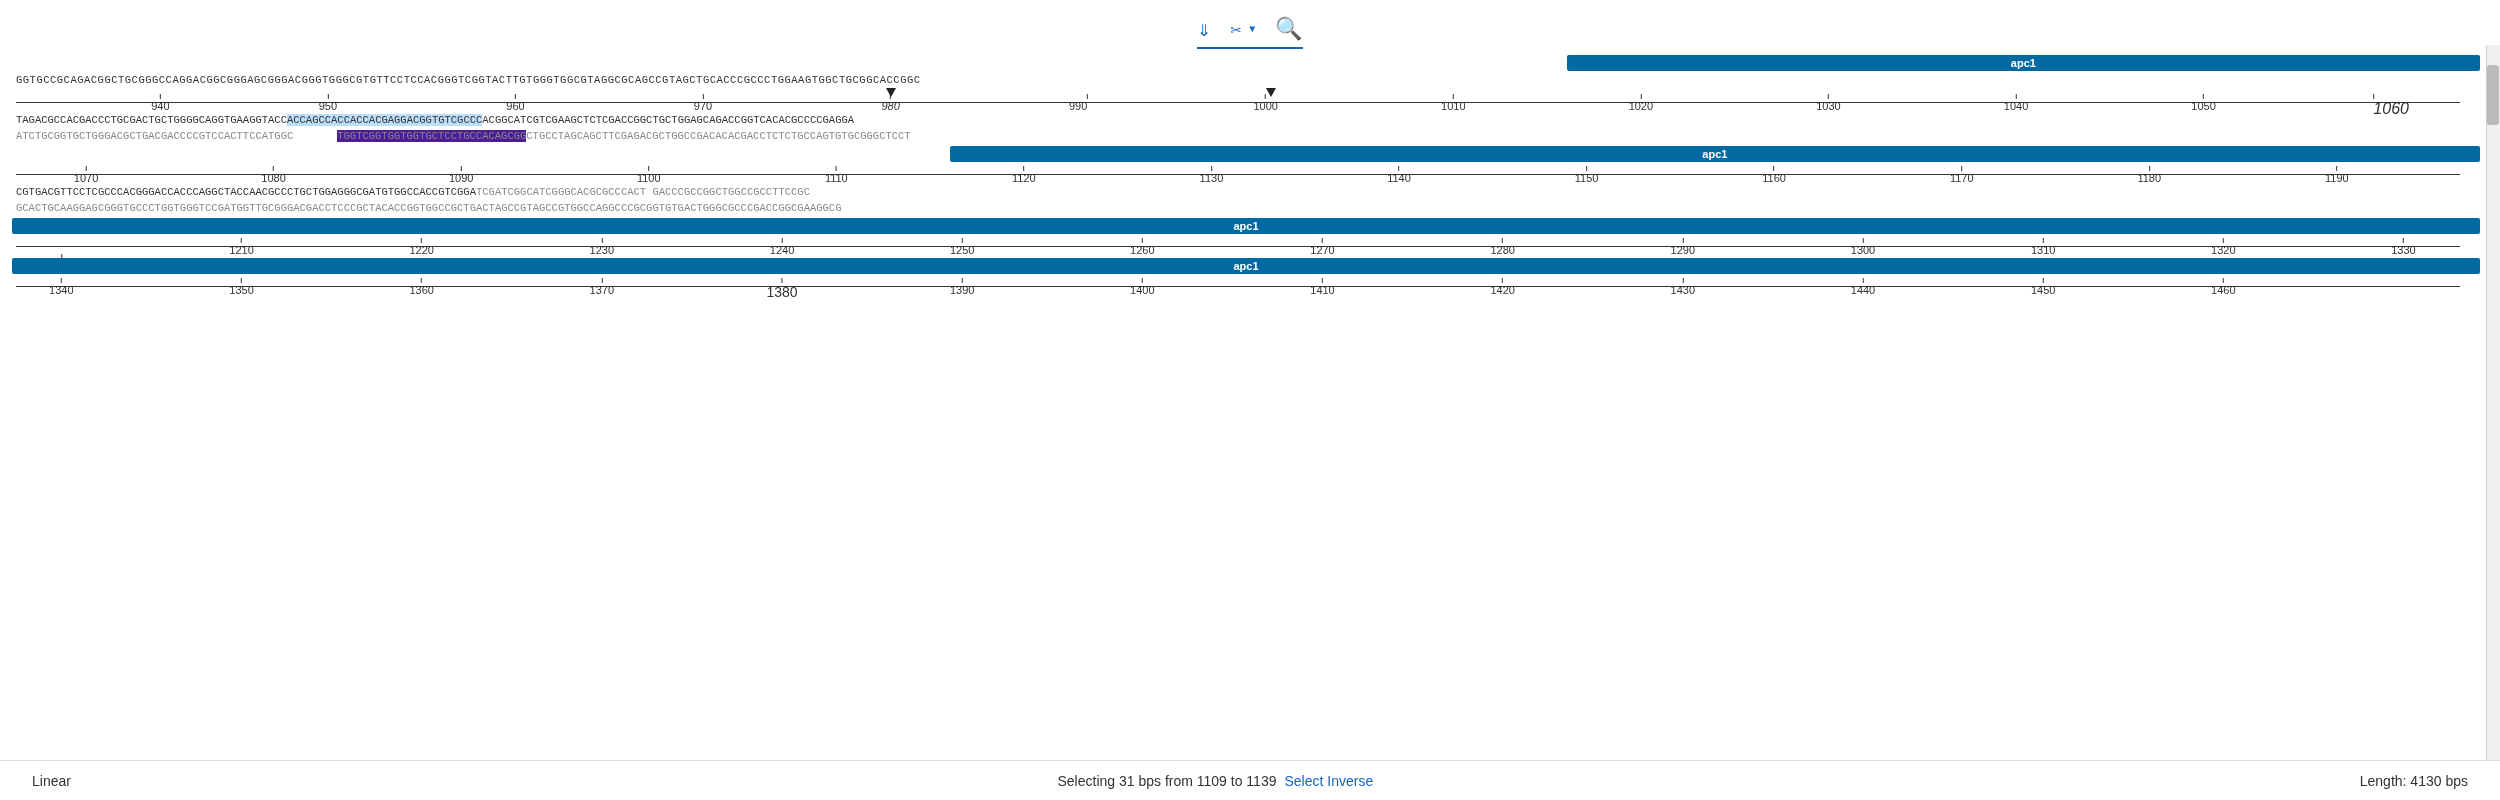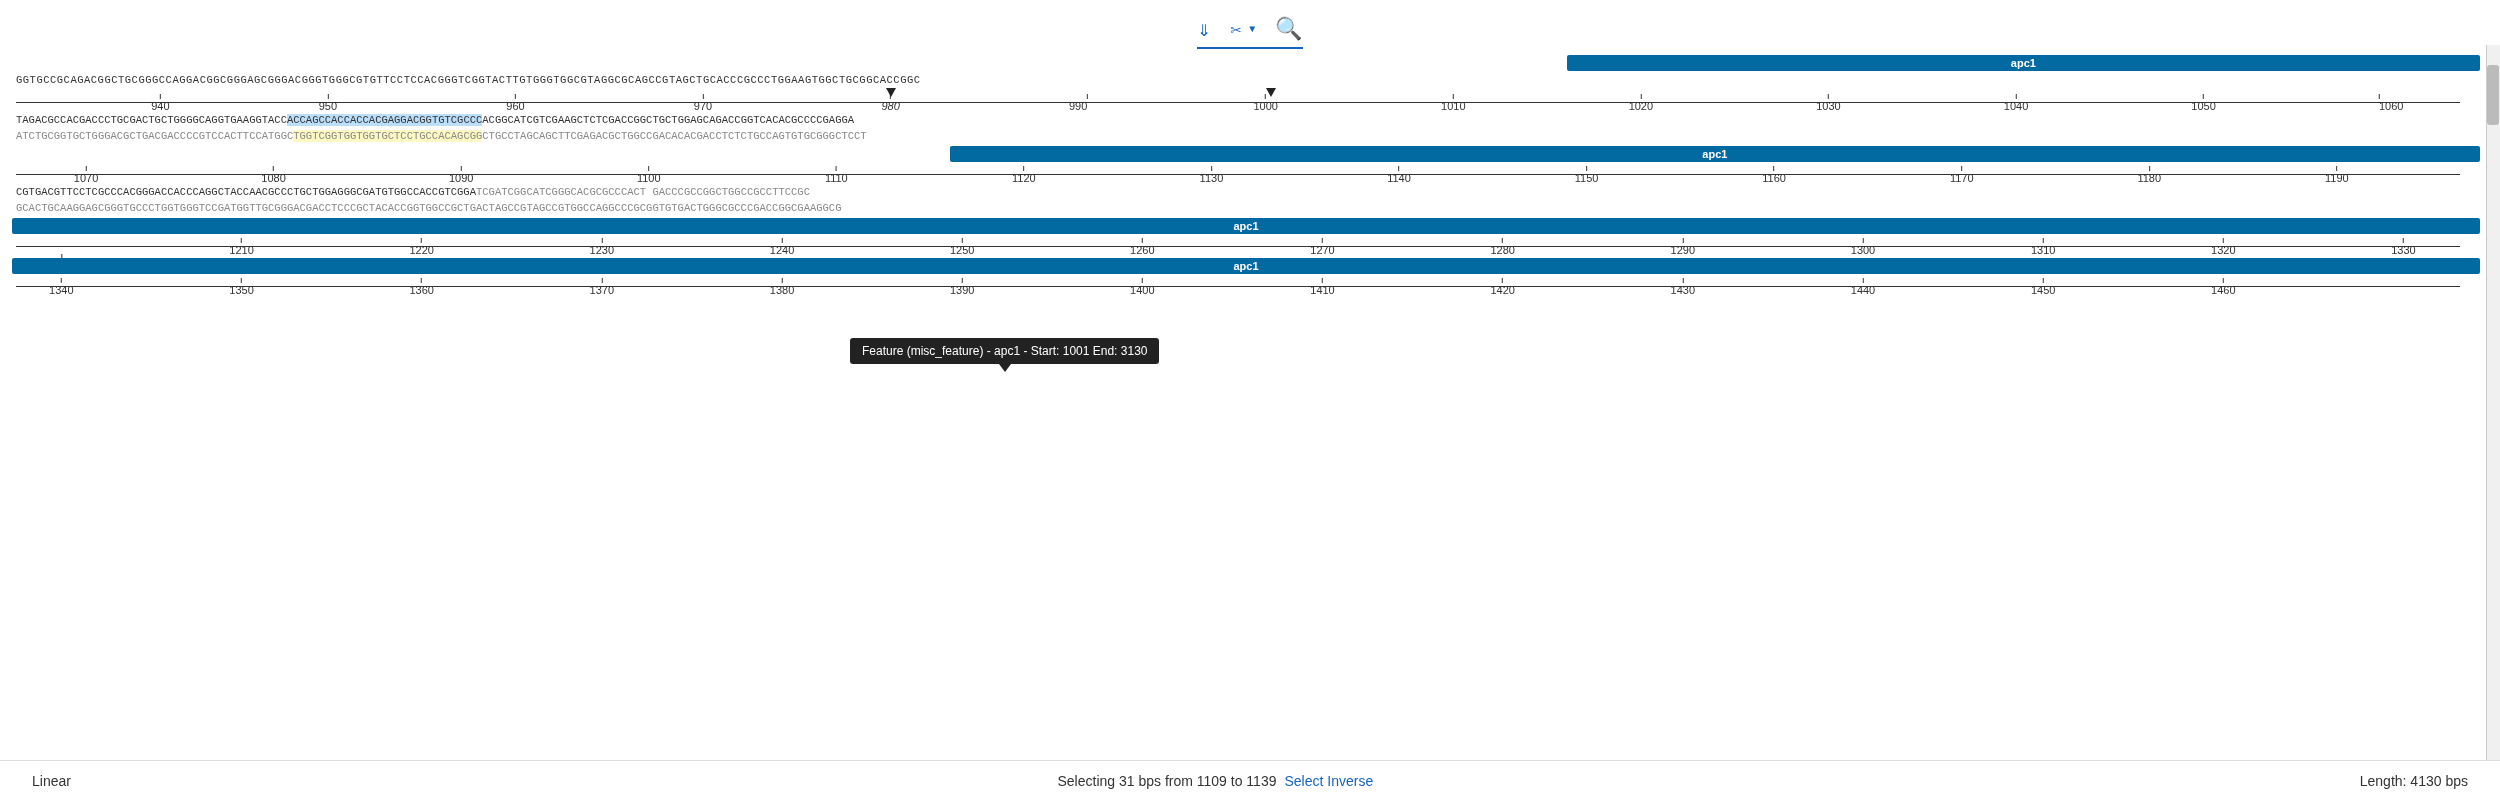--- a/index.html
+++ b/index.html
@@ -172,34 +172,34 @@
     </span>
     <span style="position:absolute;left:73.6%;transform:translateX(-50%);top:2px;display:flex;flex-direction:column;align-items:center;font-family:Arial,sans-serif;font-size:11px;">
       <span style="width:1px;height:5px;background:#333;display:block;margin-bottom:1px;"></span>1030
     </span>
     <span style="position:absolute;left:81.2%;transform:translateX(-50%);top:2px;display:flex;flex-direction:column;align-items:center;font-family:Arial,sans-serif;font-size:11px;">
       <span style="width:1px;height:5px;background:#333;display:block;margin-bottom:1px;"></span>1040
     </span>
     <span style="position:absolute;left:88.8%;transform:translateX(-50%);top:2px;display:flex;flex-direction:column;align-items:center;font-family:Arial,sans-serif;font-size:11px;">
       <span style="width:1px;height:5px;background:#333;display:block;margin-bottom:1px;"></span>1050
     </span>
-    <span style="position:absolute;left:96.4%;transform:translateX(-50%);top:2px;display:flex;flex-direction:column;align-items:flex-start;font-family:Arial,sans-serif;font-size:11px;">
+    <span style="position:absolute;left:96.4%;transform:translateX(-50%);top:2px;display:flex;flex-direction:column;align-items:flex-start;font-family:Arial,sans-serif;font-size:16px;font-style:italic;">
       <span style="width:1px;height:5px;background:#333;display:block;margin-bottom:1px;"></span>1060
     </span>
 
     <div style="position:absolute;left:35.6%;top:-4px;width:0;height:0;border-left:5px solid transparent;border-right:5px solid transparent;border-top:9px solid #222;transform:translateX(-50%);"></div>
     <div style="position:absolute;left:51%;top:-4px;width:0;height:0;border-left:5px solid transparent;border-right:5px solid transparent;border-top:9px solid #222;transform:translateX(-50%);"></div>
   </div>
 
   <div style="font-family:'Courier New',monospace;font-size:10.5px;color:#333;white-space:nowrap;line-height:16px;padding-left:4px;position:relative;">
     TAGACGCCACGACCCTGCGACTGCTGGGGCAGGTGAAGGTACC<span style="background:#bbdefb;">ACCAGCCACCACCACGAGGACGGTGTCGCCC</span>ACGGCATCGTCGAAGCTCTCGACCGGCTGCTGGAGCAGACCGGTCACACGCCCCGAGGA
   </div>
 
   <div style="font-family:'Courier New',monospace;font-size:10.5px;color:#888;white-space:nowrap;line-height:16px;padding-left:4px;position:relative;">
-    ATCTGCGGTGCTGGGACGCTGACGACCCCGTCCACTTCCATGGC<span style="background:#fef9c3;">TGGTCGGTGGTGGTGCTCCTGCCACAGCGG</span>CTGCCTAGCAGCTTCGAGACGCTGGCCGACACACGACCTCTCTGCCAGTGTGCGGGCTCCT
+    ATCTGCGGTGCTGGGACGCTGACGACCCCGTCCACTTCCATGGC<span style="background:#4c1d95;margin-left:44px;">TGGTCGGTGGTGGTGCTCCTGCCACAGCGG</span>CTGCCTAGCAGCTTCGAGACGCTGGCCGACACACGACCTCTCTGCCAGTGTGCGGGCTCCT
   </div>
 
   <div class="feature-track" style="position:relative;height:16px;margin:2px 0;">
     <div class="feature-bar" style="left:38%;width:62%;top:0;">
       <span>apc1</span>
     </div>
   </div>
 
   <div style="position:relative;height:20px;font-family:Arial,sans-serif;font-size:11px;color:#333;margin-top:2px;">
     <div style="position:absolute;left:4px;right:20px;top:50%;height:1px;background:#333;"></div>
@@ -245,24 +245,20 @@
   </div>
 
   <div style="font-family:'Courier New',monospace;font-size:10.5px;color:#333;white-space:nowrap;line-height:16px;padding-left:4px;position:relative;">
     CGTGACGTTCCTCGCCCACGGGACCACCCAGGCTACCAACGCCCTGCTGGAGGGCGATGTGGCCACCGTCGGA<span style="color:#888;">TCGATCGGCATCGGGCACGCGCCCACT GACCCGCCGGCTGGCCGCCTTCCGC</span>
   </div>
 
   <div style="font-family:'Courier New',monospace;font-size:10.5px;color:#888;white-space:nowrap;line-height:16px;padding-left:4px;position:relative;">
     GCACTGCAAGGAGCGGGTGCCCTGGTGGGTCCGATGGTTGCGGGACGACCTCCCGCTACACCGGTGGCCGCTGACTAGCCGTAGCCGTGGCCAGGCCCGCGGTGTGACTGGGCGCCCGACCGGCGAAGGCG
   </div>
 
-  <div style="position:absolute;left:34%;top:285px;background:#222;color:#fff;font-family:Arial,sans-serif;font-size:12px;padding:6px 12px;border-radius:3px;white-space:nowrap;z-index:50;">
-    <span>Feature (misc_feature) - apc1 - Start: 1001 End: 3130</span>
-    <div style="position:absolute;bottom:-8px;left:50%;transform:translateX(-50%);width:0;height:0;border-left:6px solid transparent;border-right:6px solid transparent;border-top:8px solid #222;"></div>
-  </div>
 
   <div class="feature-track" style="position:relative;height:16px;margin:2px 0;">
     <div class="feature-bar" style="left:0;width:100%;top:0;">
       <span>apc1</span>
     </div>
   </div>
 
   <div style="position:relative;height:20px;font-family:Arial,sans-serif;font-size:11px;color:#333;margin-top:2px;">
     <div style="position:absolute;left:4px;right:20px;top:50%;height:1px;background:#333;"></div>
     <span style="position:absolute;left:2%;transform:translateX(-50%);top:2px;display:flex;flex-direction:column;align-items:center;font-family:Arial,sans-serif;font-size:15px;margin-top:16px;">
@@ -324,21 +320,21 @@
     </span>
     <span style="position:absolute;left:9.3%;transform:translateX(-50%);top:2px;display:flex;flex-direction:column;align-items:center;font-family:Arial,sans-serif;font-size:11px;">
       <span style="width:1px;height:5px;background:#333;display:block;margin-bottom:1px;"></span>1350
     </span>
     <span style="position:absolute;left:16.6%;transform:translateX(-50%);top:2px;display:flex;flex-direction:column;align-items:center;font-family:Arial,sans-serif;font-size:11px;">
       <span style="width:1px;height:5px;background:#333;display:block;margin-bottom:1px;"></span>1360
     </span>
     <span style="position:absolute;left:23.9%;transform:translateX(-50%);top:2px;display:flex;flex-direction:column;align-items:center;font-family:Arial,sans-serif;font-size:11px;">
       <span style="width:1px;height:5px;background:#333;display:block;margin-bottom:1px;"></span>1370
     </span>
-    <span style="position:absolute;left:31.2%;transform:translateX(-50%);top:2px;display:flex;flex-direction:column;align-items:center;font-family:Arial,sans-serif;font-size:11px;text-align:center;">
+    <span style="position:absolute;left:31.2%;transform:translateX(-50%);top:2px;display:flex;flex-direction:column;align-items:center;font-family:Arial,sans-serif;font-size:14px;text-align:center;">
       <span style="width:1px;height:5px;background:#333;display:block;margin-bottom:1px;"></span>1380
     </span>
     <span style="position:absolute;left:38.5%;transform:translateX(-50%);top:2px;display:flex;flex-direction:column;align-items:center;font-family:Arial,sans-serif;font-size:11px;">
       <span style="width:1px;height:5px;background:#333;display:block;margin-bottom:1px;"></span>1390
     </span>
     <span style="position:absolute;left:45.8%;transform:translateX(-50%);top:2px;display:flex;flex-direction:column;align-items:center;font-family:Arial,sans-serif;font-size:11px;">
       <span style="width:1px;height:5px;background:#333;display:block;margin-bottom:1px;"></span>1400
     </span>
     <span style="position:absolute;left:53.1%;transform:translateX(-50%);top:2px;display:flex;flex-direction:column;align-items:center;font-family:Arial,sans-serif;font-size:11px;">
       <span style="width:1px;height:5px;background:#333;display:block;margin-bottom:1px;"></span>1410

